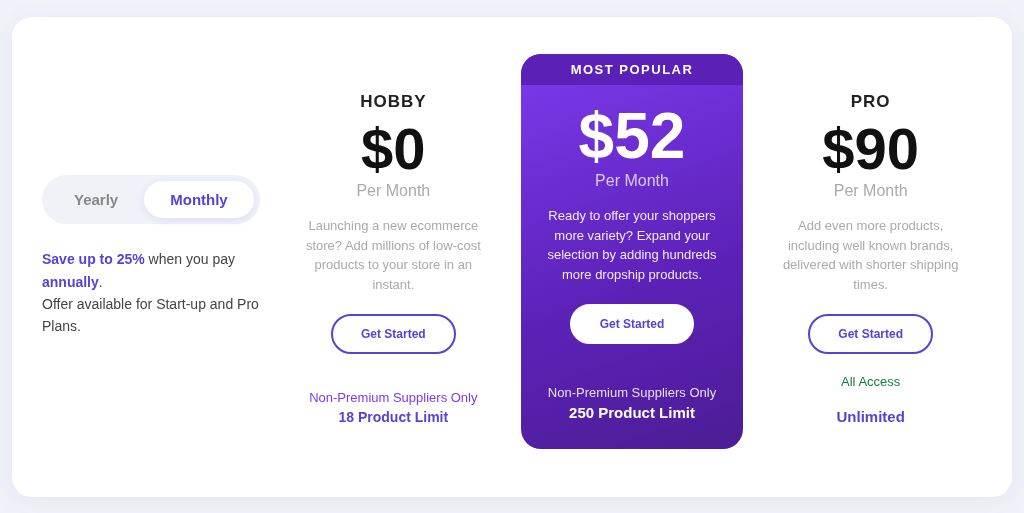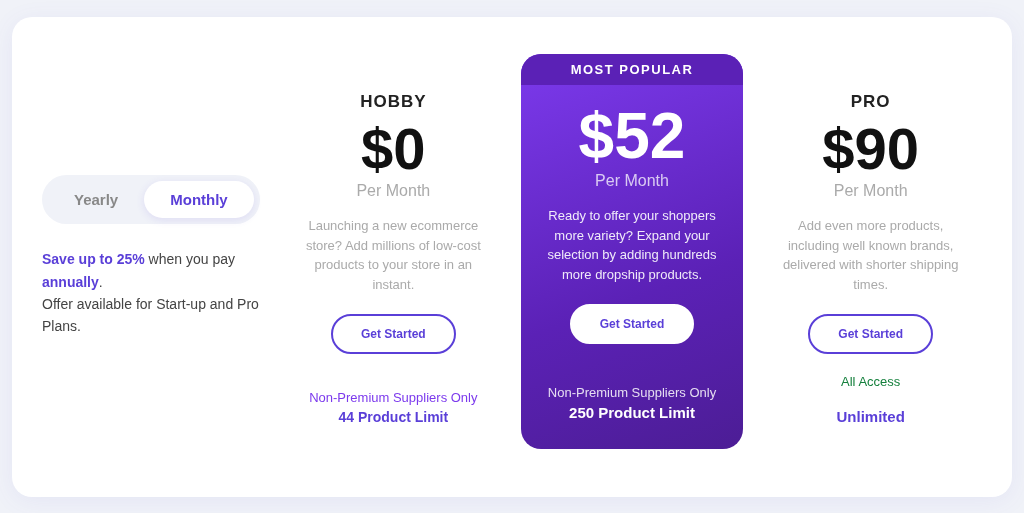--- a/index.html
+++ b/index.html
@@ -232,21 +232,21 @@
   <div class="cards-area">
 
     <div class="plan-card normal">
       <div class="plan-name">HOBBY</div>
       <div class="plan-price">$0</div>
       <div class="per-month">Per Month</div>
       <div class="plan-description">Launching a new ecommerce store? Add millions of low-cost products to your store in an instant.</div>
       <button class="get-started-btn">Get Started</button>
       <div class="plan-footer">
         <div class="supplier-label">Non-Premium Suppliers Only</div>
-        <div class="product-limit">44 Product Limit</div>
+        <div class="product-limit">18 Product Limit</div>
       </div>
     </div>
 
     <div class="plan-card popular">
       <div class="popular-badge">MOST POPULAR</div>
       <div class="plan-price">$52</div>
       <div class="per-month">Per Month</div>
       <div class="plan-description">Ready to offer your shoppers more variety? Expand your selection by adding hundreds more dropship products.</div>
       <button class="get-started-btn">Get Started</button>
       <div class="plan-footer">

